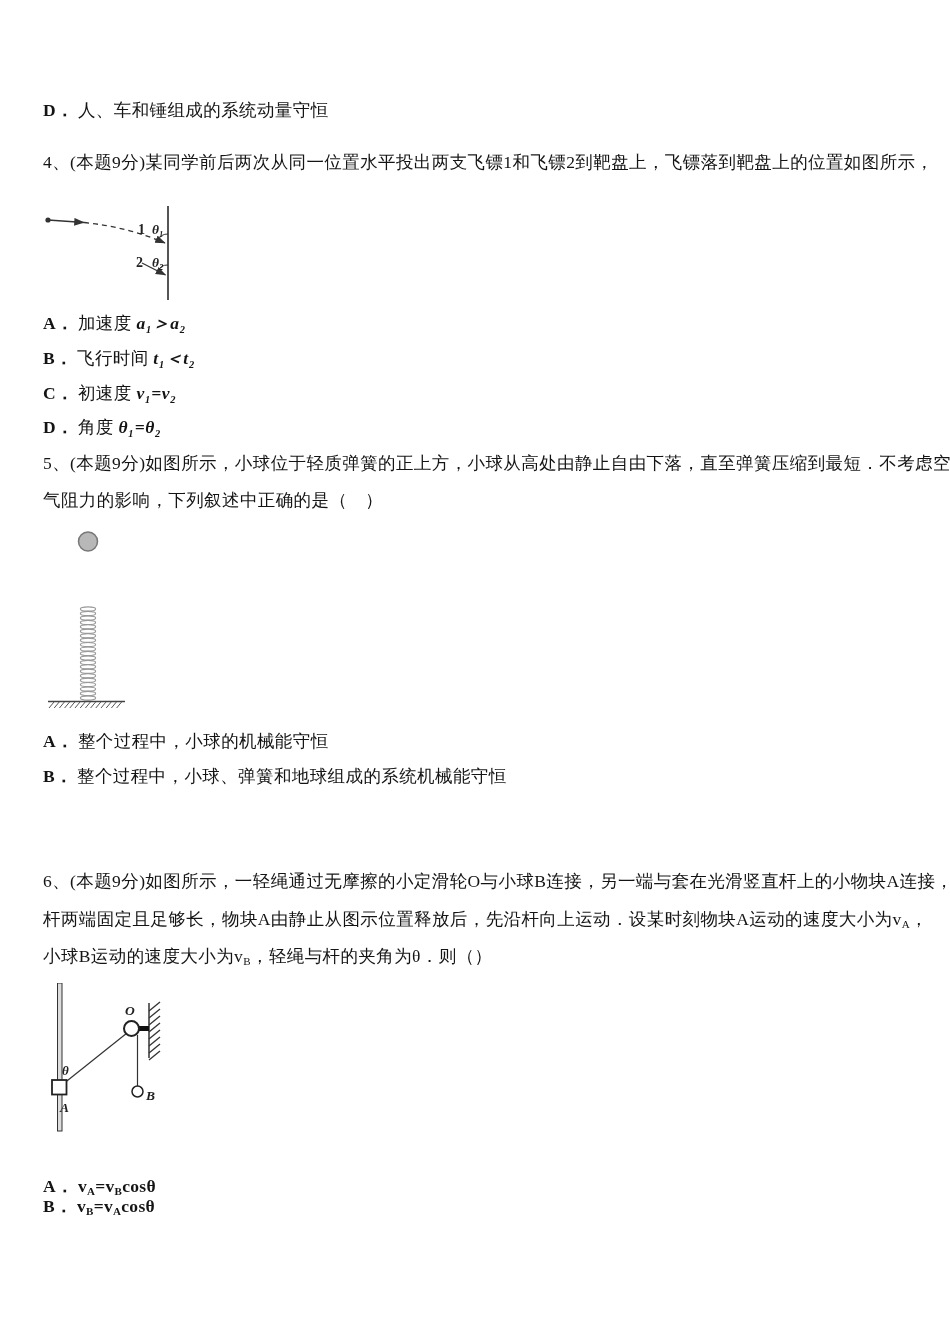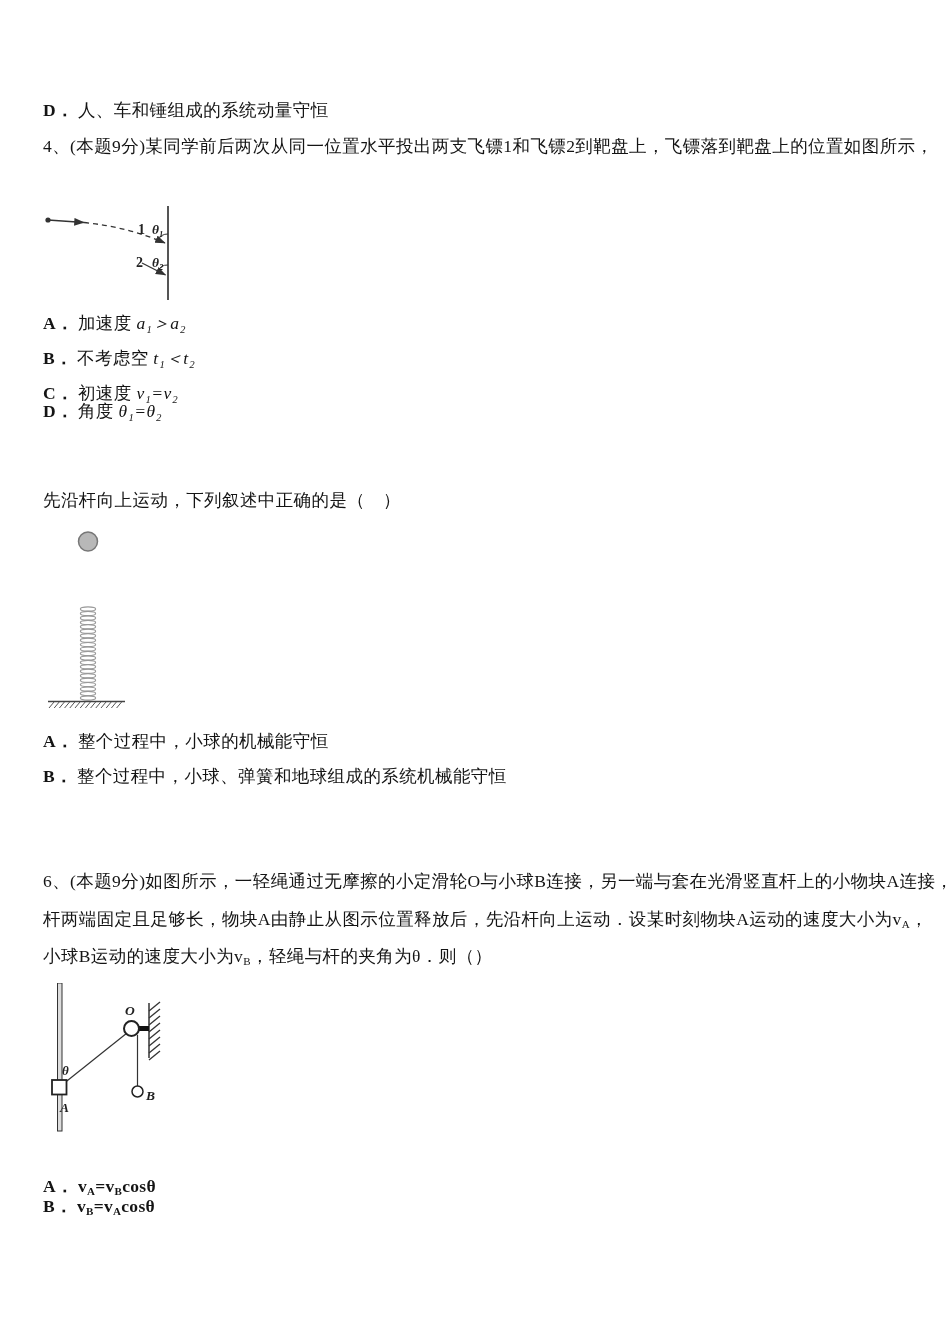--- a/index.html
+++ b/index.html
@@ -1,34 +1,34 @@
 <!DOCTYPE html>
 <html><head>
 <meta charset="utf-8">
 <style>
   html,body{margin:0;padding:0;background:#ffffff;}
   .page{position:relative;width:950px;height:1344px;background:#fff;overflow:hidden;
         font-family:"Liberation Serif","DejaVu Serif",serif;color:#141414;}
   .line{position:absolute;left:43px;white-space:nowrap;font-size:17.5px;line-height:1.25;letter-spacing:0.4px;}
   .opt-label{font-weight:bold;margin-right:4px;}
-  .math{font-style:italic;font-weight:normal;letter-spacing:0.5px;}
+  .math{font-style:italic;font-weight:bold;letter-spacing:0.5px;}
   .mathb{font-weight:bold;letter-spacing:0.3px;}
   sub{font-size:11px;vertical-align:-3px;line-height:0;}
   .diagram{position:absolute;}
   svg text{font-family:"Liberation Serif","DejaVu Serif",serif;fill:#222;}
   .dia-label{font-style:italic;font-weight:bold;}
 </style>
 </head>
 <body>
 
 <div class="page">
 
   <div class="line" style="top:100px"><span class="opt-label">D．</span><span>人、车和锤组成的系统动量守恒</span></div>
 
-  <div class="line" style="top:136px">4、(本题9分)某同学前后两次从同一位置水平投出两支飞镖1和飞镖2到靶盘上，飞镖落到靶盘上的位置如图所示，</div>
+  <div class="line" style="top:152px">4、(本题9分)某同学前后两次从同一位置水平投出两支飞镖1和飞镖2到靶盘上，飞镖落到靶盘上的位置如图所示，</div>
 
   <svg class="diagram" style="left:40px;top:203px" width="290" height="100" viewBox="0 0 290 100">
     <defs>
       <marker id="arrow" markerWidth="9" markerHeight="8" refX="7.5" refY="3" orient="auto">
         <path d="M0,0 L8,3 L0,6 z" fill="#333"></path>
       </marker>
     </defs>
     <line x1="128" y1="3" x2="128" y2="97" stroke="#555" stroke-width="2"></line>
     <circle cx="8" cy="17" r="2.6" fill="#333"></circle>
     <line x1="8" y1="17" x2="44" y2="19.5" stroke="#333" stroke-width="1.3" marker-end="url(#arrow)"></line>
@@ -36,25 +36,26 @@
     <path d="M 128 31 A 11 11 0 0 0 118 37" fill="none" stroke="#333" stroke-width="1"></path>
     <line x1="102" y1="60" x2="125.5" y2="72" stroke="#333" stroke-width="1.3" marker-end="url(#arrow)"></line>
     <path d="M 128 62 A 11 11 0 0 0 117.5 68.5" fill="none" stroke="#333" stroke-width="1"></path>
     <text x="98" y="31" font-size="14" font-weight="bold">1</text>
     <text x="112" y="31" font-size="13.5" class="dia-label">θ₁</text>
     <text x="96" y="64" font-size="14" font-weight="bold">2</text>
     <text x="112" y="64" font-size="13.5" class="dia-label">θ₂</text>
   </svg>
 
   <div class="line" style="top:313px"><span class="opt-label">A．</span><span>加速度 </span><span class="math">a₁＞a₂</span></div>
-  <div class="line" style="top:348px"><span class="opt-label">B．</span><span>不考虑空 </span><span class="math">t₁＜t₂</span></div>
+  <div class="line" style="top:348px"><span class="opt-label">B．</span><span>飞行时间 </span><span class="math">t₁＜t₂</span></div>
   <div class="line" style="top:383px"><span class="opt-label">C．</span><span>初速度 </span><span class="math">v₁=v₂</span></div>
-  <div class="line" style="top:401px"><span class="opt-label">D．</span><span>角度 </span><span class="math">θ₁=θ₂</span></div>
+  <div class="line" style="top:417px"><span class="opt-label">D．</span><span>角度 </span><span class="math">θ₁=θ₂</span></div>
 
-  <div class="line" style="top:490px">先沿杆向上运动，下列叙述中正确的是（　）</div>
+  <div class="line" style="top:453px">5、(本题9分)如图所示，小球位于轻质弹簧的正上方，小球从高处由静止自由下落，直至弹簧压缩到最短．不考虑空</div>
+  <div class="line" style="top:490px">气阻力的影响，下列叙述中正确的是（　）</div>
 
   <svg class="diagram" style="left:45px;top:522px" width="135" height="190" viewBox="0 0 135 190">
     <circle cx="43" cy="19.5" r="9.5" fill="#b8b8b8" stroke="#777" stroke-width="1.5"></circle>
     <g id="spring-coils">
         <ellipse cx="43" cy="87.0" rx="7.6" ry="2.1" fill="none" stroke="#9a9a9a" stroke-width="1.2"></ellipse>
         <ellipse cx="43" cy="91.5" rx="7.6" ry="2.1" fill="none" stroke="#9a9a9a" stroke-width="1.2"></ellipse>
         <ellipse cx="43" cy="95.9" rx="7.6" ry="2.1" fill="none" stroke="#9a9a9a" stroke-width="1.2"></ellipse>
         <ellipse cx="43" cy="100.4" rx="7.6" ry="2.1" fill="none" stroke="#9a9a9a" stroke-width="1.2"></ellipse>
         <ellipse cx="43" cy="104.8" rx="7.6" ry="2.1" fill="none" stroke="#9a9a9a" stroke-width="1.2"></ellipse>
         <ellipse cx="43" cy="109.3" rx="7.6" ry="2.1" fill="none" stroke="#9a9a9a" stroke-width="1.2"></ellipse>

